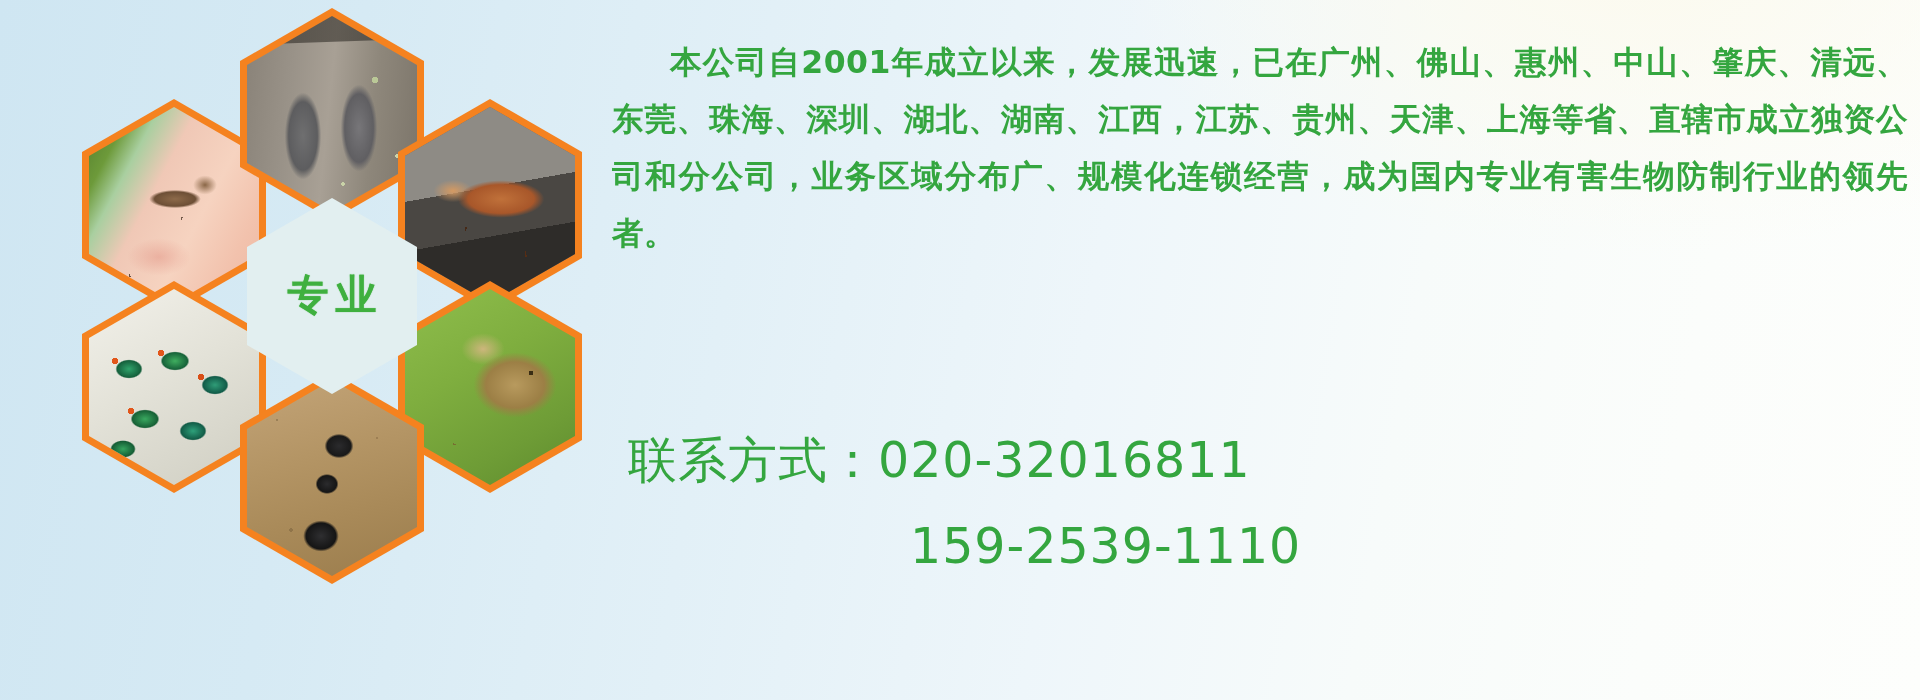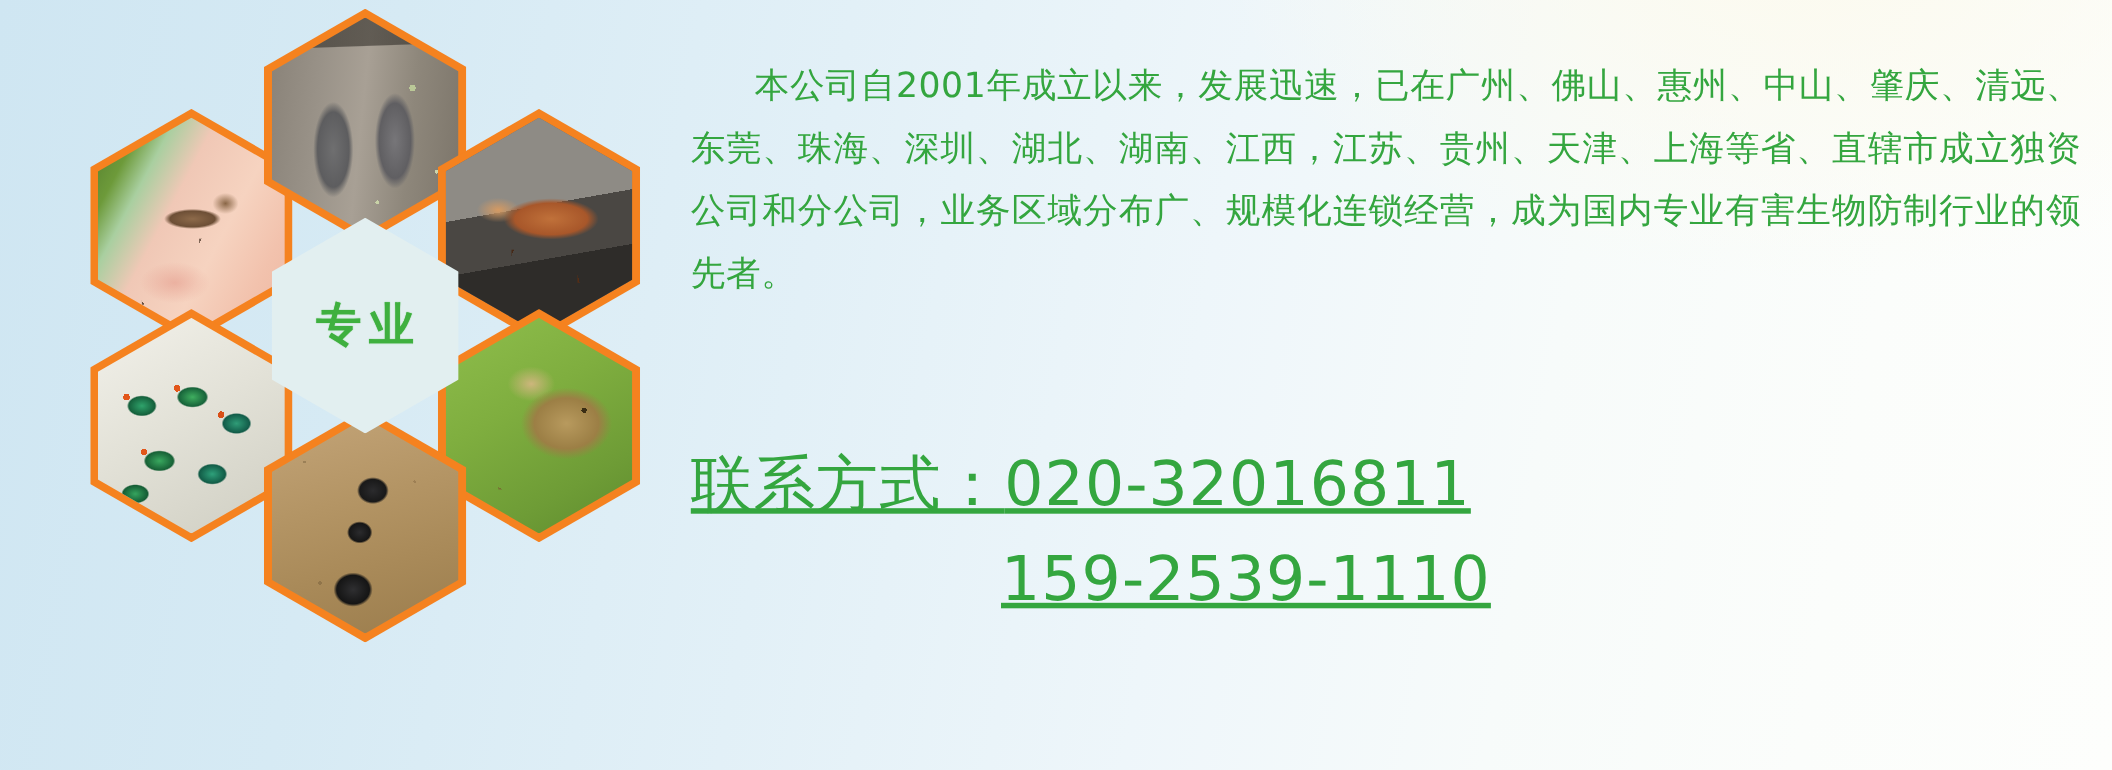--- a/index.html
+++ b/index.html
@@ -139,34 +139,34 @@
       radial-gradient(ellipse 44px 26px at 70px 150px,rgba(224,140,126,.45) 0%,rgba(224,140,126,0) 72%);
   }
 
   
   #copy{
     position:absolute;left:612px;top:34px;width:1296px;
   }
   .para{
     color:#34a63f;
     font-family:"DejaVu Sans","Liberation Sans",sans-serif;
-    font-weight:normal;
+    font-weight:bold;
     font-size:31.5px;
     line-height:57px;
     letter-spacing:.5px;
     text-indent:58px;
-    margin:16px;
+    margin:0;
     text-align:justify;
     text-justify:inter-character;
   }
   #contact{
-    position:absolute;left:628px;top:398px;width:1290px;
+    position:absolute;left:628px;top:418px;width:1290px;
     color:#34a63f;
     font-family:"DejaVu Sans","Liberation Sans",sans-serif;
-    font-size:56px;line-height:86px;letter-spacing:1px;text-decoration:underline;
+    font-size:49px;line-height:86px;letter-spacing:1px;
   }
   #contact .line2{display:block;padding-left:282px;}
 </style>
 </head>
 <body>
 
 <div id="stage">
 
   <div id="honeycomb">
 

